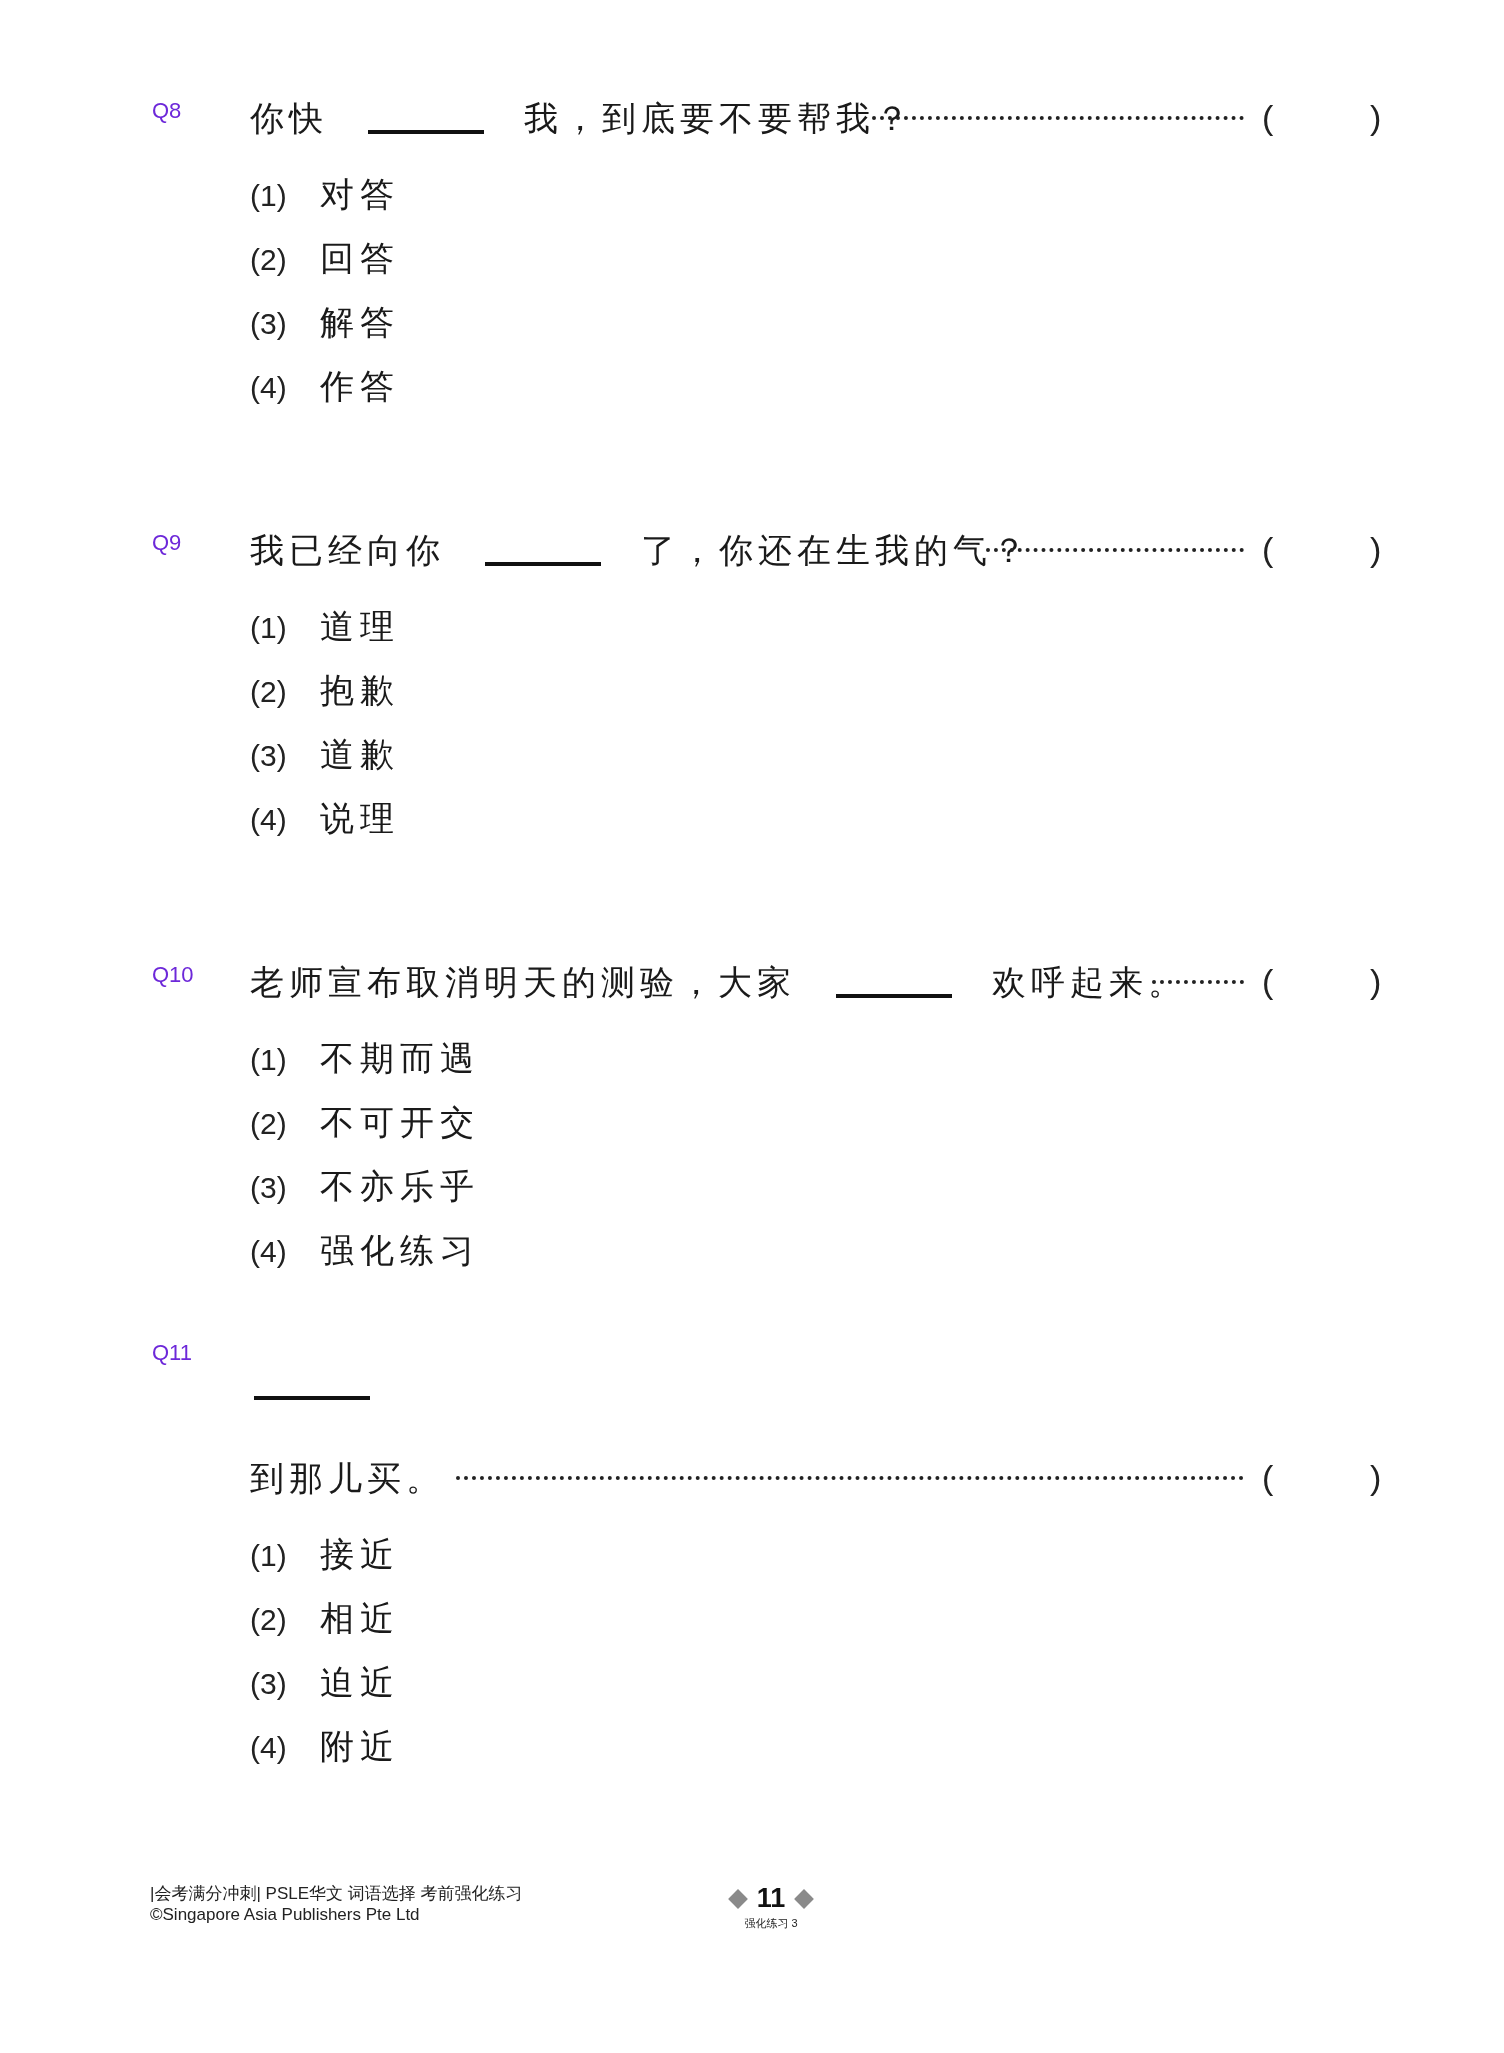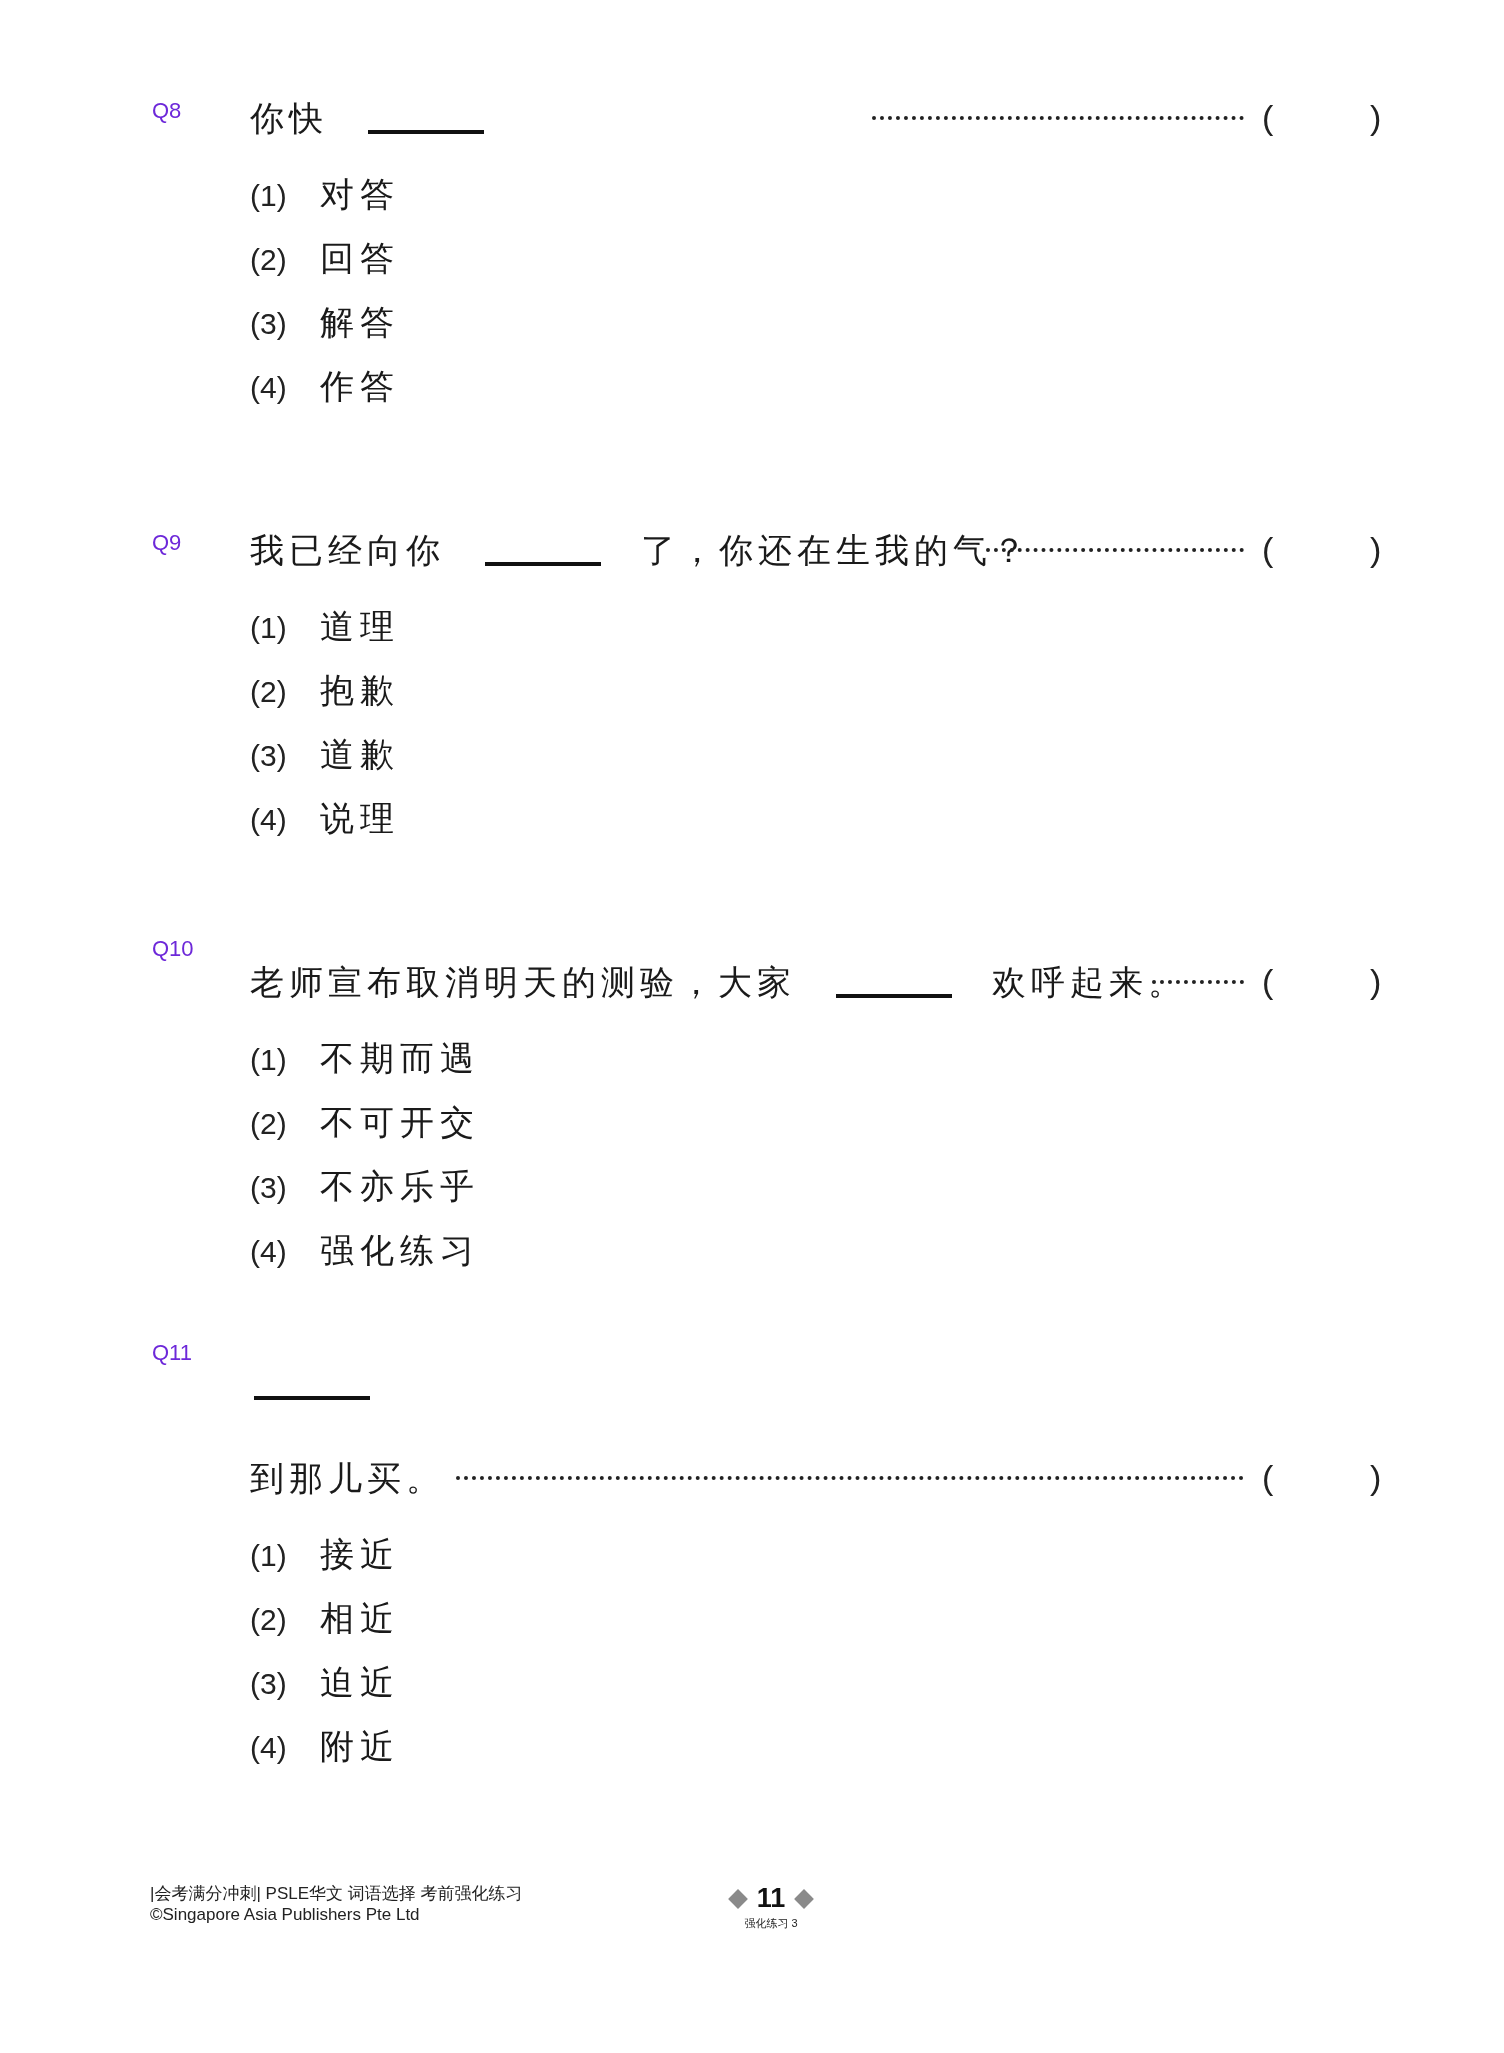--- a/index.html
+++ b/index.html
@@ -29,20 +29,21 @@
   .section { font-size: 11px; color: #222; margin-top: 2px; }
 </style>
 </head>
 <body>
 
 <div class="question" style="top:0;">
   <span class="qnum" style="top:98px;">Q8</span>
   <div class="stem" style="top:96px;">
     <span>你快</span>
     <span class="blank"></span>
+    <span>我，到底要不要帮我？</span>
   </div>
   <div class="leader" style="left:872px; width:372px; top:116px;"></div>
   <span class="paren-l" style="top:98px;">(</span>
   <span class="paren-r" style="top:98px;">)</span>
   <div class="opt" style="top:172px;">
     <span class="opt-num">(1)</span>
     <span class="opt-text">对答</span>
   </div>
   <div class="opt" style="top:236px;">
     <span class="opt-num">(2)</span>
@@ -80,21 +81,21 @@
     <span class="opt-num">(3)</span>
     <span class="opt-text">道歉</span>
   </div>
   <div class="opt" style="top:796px;">
     <span class="opt-num">(4)</span>
     <span class="opt-text">说理</span>
   </div>
 </div>
 
 <div class="question" style="top:0;">
-  <span class="qnum" style="top:936px;text-align:center;">Q10</span>
+  <span class="qnum" style="top:962px;text-align:center;">Q10</span>
   <div class="stem" style="top:960px;">
     <span>老师宣布取消明天的测验，大家</span>
     <span class="blank"></span>
     <span>欢呼起来。</span>
   </div>
   <div class="leader" style="left:1152px; width:92px; top:980px;"></div>
   <span class="paren-l" style="top:962px;">(</span>
   <span class="paren-r" style="top:962px;">)</span>
   <div class="opt" style="top:1036px;">
     <span class="opt-num">(1)</span>

